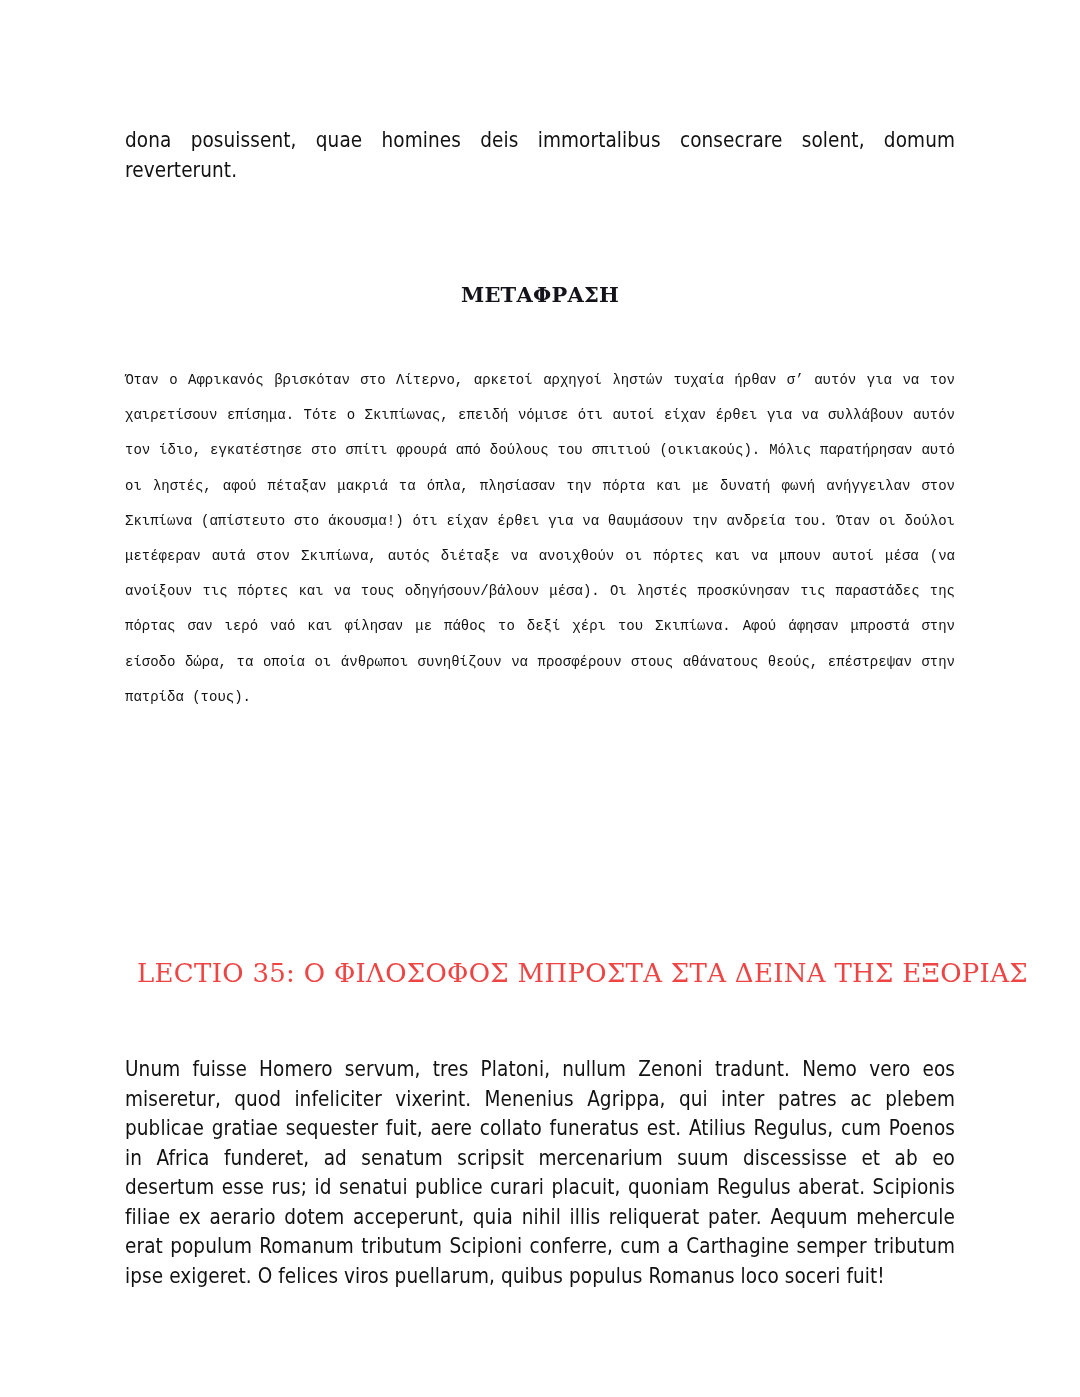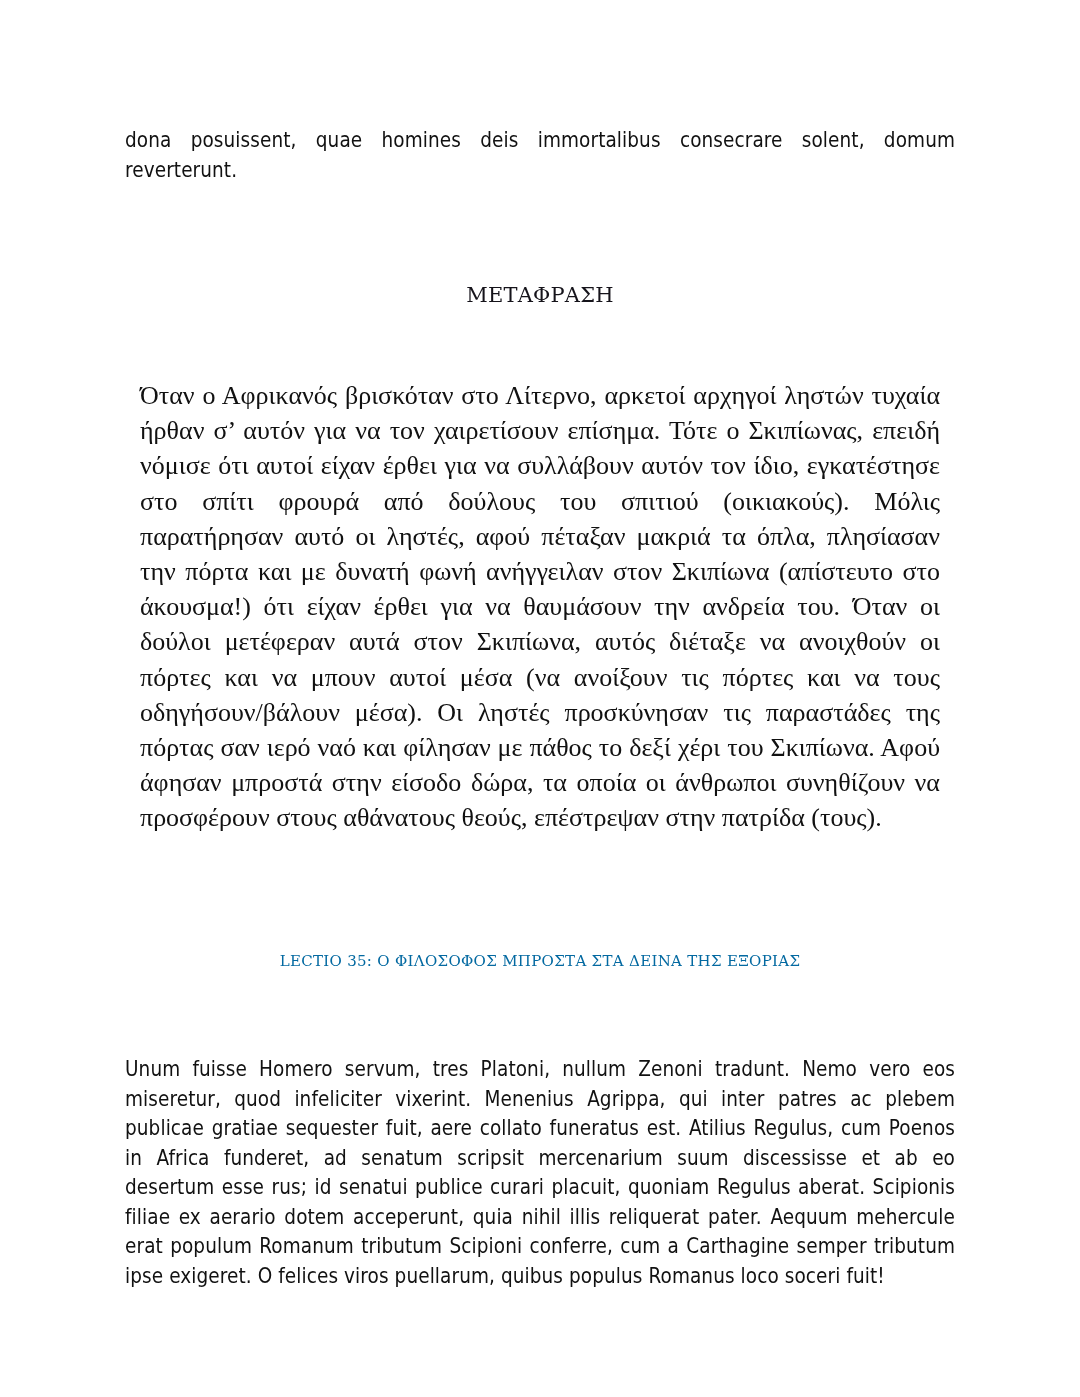--- a/index.html
+++ b/index.html
@@ -33,48 +33,48 @@
     line-height: 29.5px;
     text-align: justify;
     text-justify: inter-word;
     color: #111111;
     margin: 0;
     letter-spacing: 0.1px;
   }
 
   
   .greek-para {
-    font-family: Liberation Serif, serif;
-    font-size: 26px;
+    font-family: Liberation Mono, monospace;
+    font-size: 14px;
     line-height: 35.2px;
     text-align: justify;
     text-justify: inter-word;
     color: #111111;
-    margin: 15px;
+    margin: 0;
     letter-spacing: 0px;
   }
 
   
   .heading-serif {
     font-family: "DejaVu Serif", "Liberation Serif", serif;
     font-size: 21px;
     line-height: 28px;
     text-align: center;
     color: #15131a;
     margin: 0;
     letter-spacing: 0.2px;
-    font-weight: normal;
+    font-weight: bold;
   }
   .heading-lectio {
     font-family: "DejaVu Serif", "Liberation Serif", serif;
-    font-size: 15px;
+    font-size: 26px;
     line-height: 28px;
     text-align: center;
-    color: #0369a1;
-    margin: 0;
+    color: #ef4444;
+    margin: 12px;
     letter-spacing: 0.3px;
     font-weight: normal;
     white-space: nowrap;
   }
 
   
   .blk { position: absolute; left: 125px; width: 830px; }
   #blk-latin-cont   { top: 126px; }
   #blk-metafrasi    { top: 281px; }
   #blk-greek        { top: 363px; }

